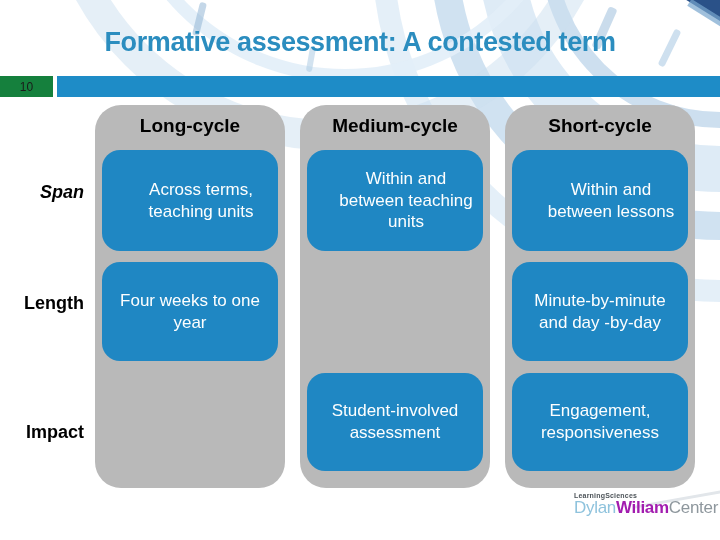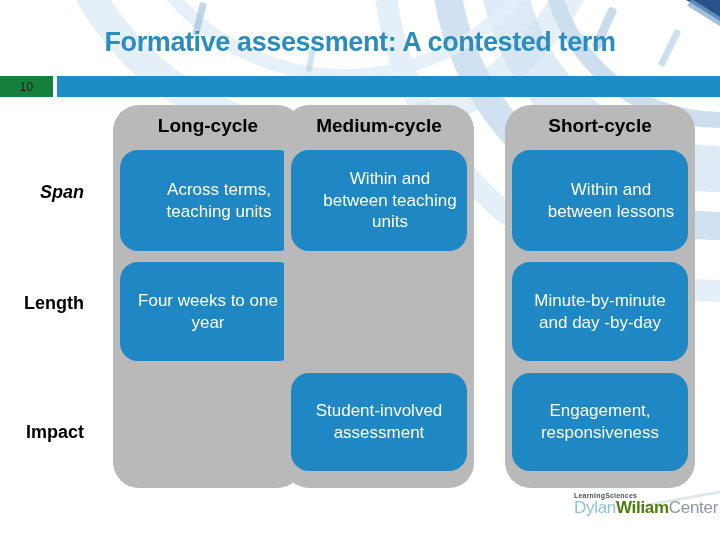--- a/index.html
+++ b/index.html
@@ -42,22 +42,22 @@
   .header-bar {
     position:absolute; left:57px; right:0; top:76px; height:21px; z-index:2;
     background:#1e8cc7;
   }
 
   
   .col {
     position:absolute; top:105px; width:190px; height:383px; z-index:2;
     background:#b9b9b9; border-radius:26px;
   }
-  .col.c0 { left:113px; }
-  .col.c1 { left:284px;border-radius:25px; }
+  .col.c0 { left:95px; }
+  .col.c1 { left:300px; }
   .col.c2 { left:505px; }
   .col-header {
     position:absolute; top:10px; left:0; width:100%;
     text-align:center; font-size:19px; font-weight:bold; color:#000;
   }
   .cell {
     position:absolute; left:7px; width:176px;
     background:#1f87c3; border-radius:18px;
     display:flex; align-items:center; justify-content:center;
     text-align:center; color:#fdfefe; font-size:17px; line-height:1.28;
@@ -73,21 +73,21 @@
   }
   .row-label.l0 { top:182px;font-style:italic; }
   .row-label.l1 { top:293px; }
   .row-label.l2 { top:422px; }
 
   
   .logo { position:absolute; left:574px; top:492px; z-index:2; line-height:1.05; }
   .logo-small { font-size:7px; color:#4c5358; letter-spacing:0.2px; font-weight:bold; }
   .logo-main  { font-size:17px; letter-spacing:-0.3px; white-space:nowrap; }
   .logo-dylan  { color:#8fc3dd; }
-  .logo-wiliam { color:#4d7c0f; font-weight:bold; }
+  .logo-wiliam { color:#a21caf; font-weight:bold; }
   .logo-center { color:#8e979d; }
 </style>
 </head>
 <body>
 
 <div class="deco">
   <div class="ring r1"></div>
   <div class="ring r2"></div>
   <div class="ring r3"></div>
   <div class="ring r4"></div>

